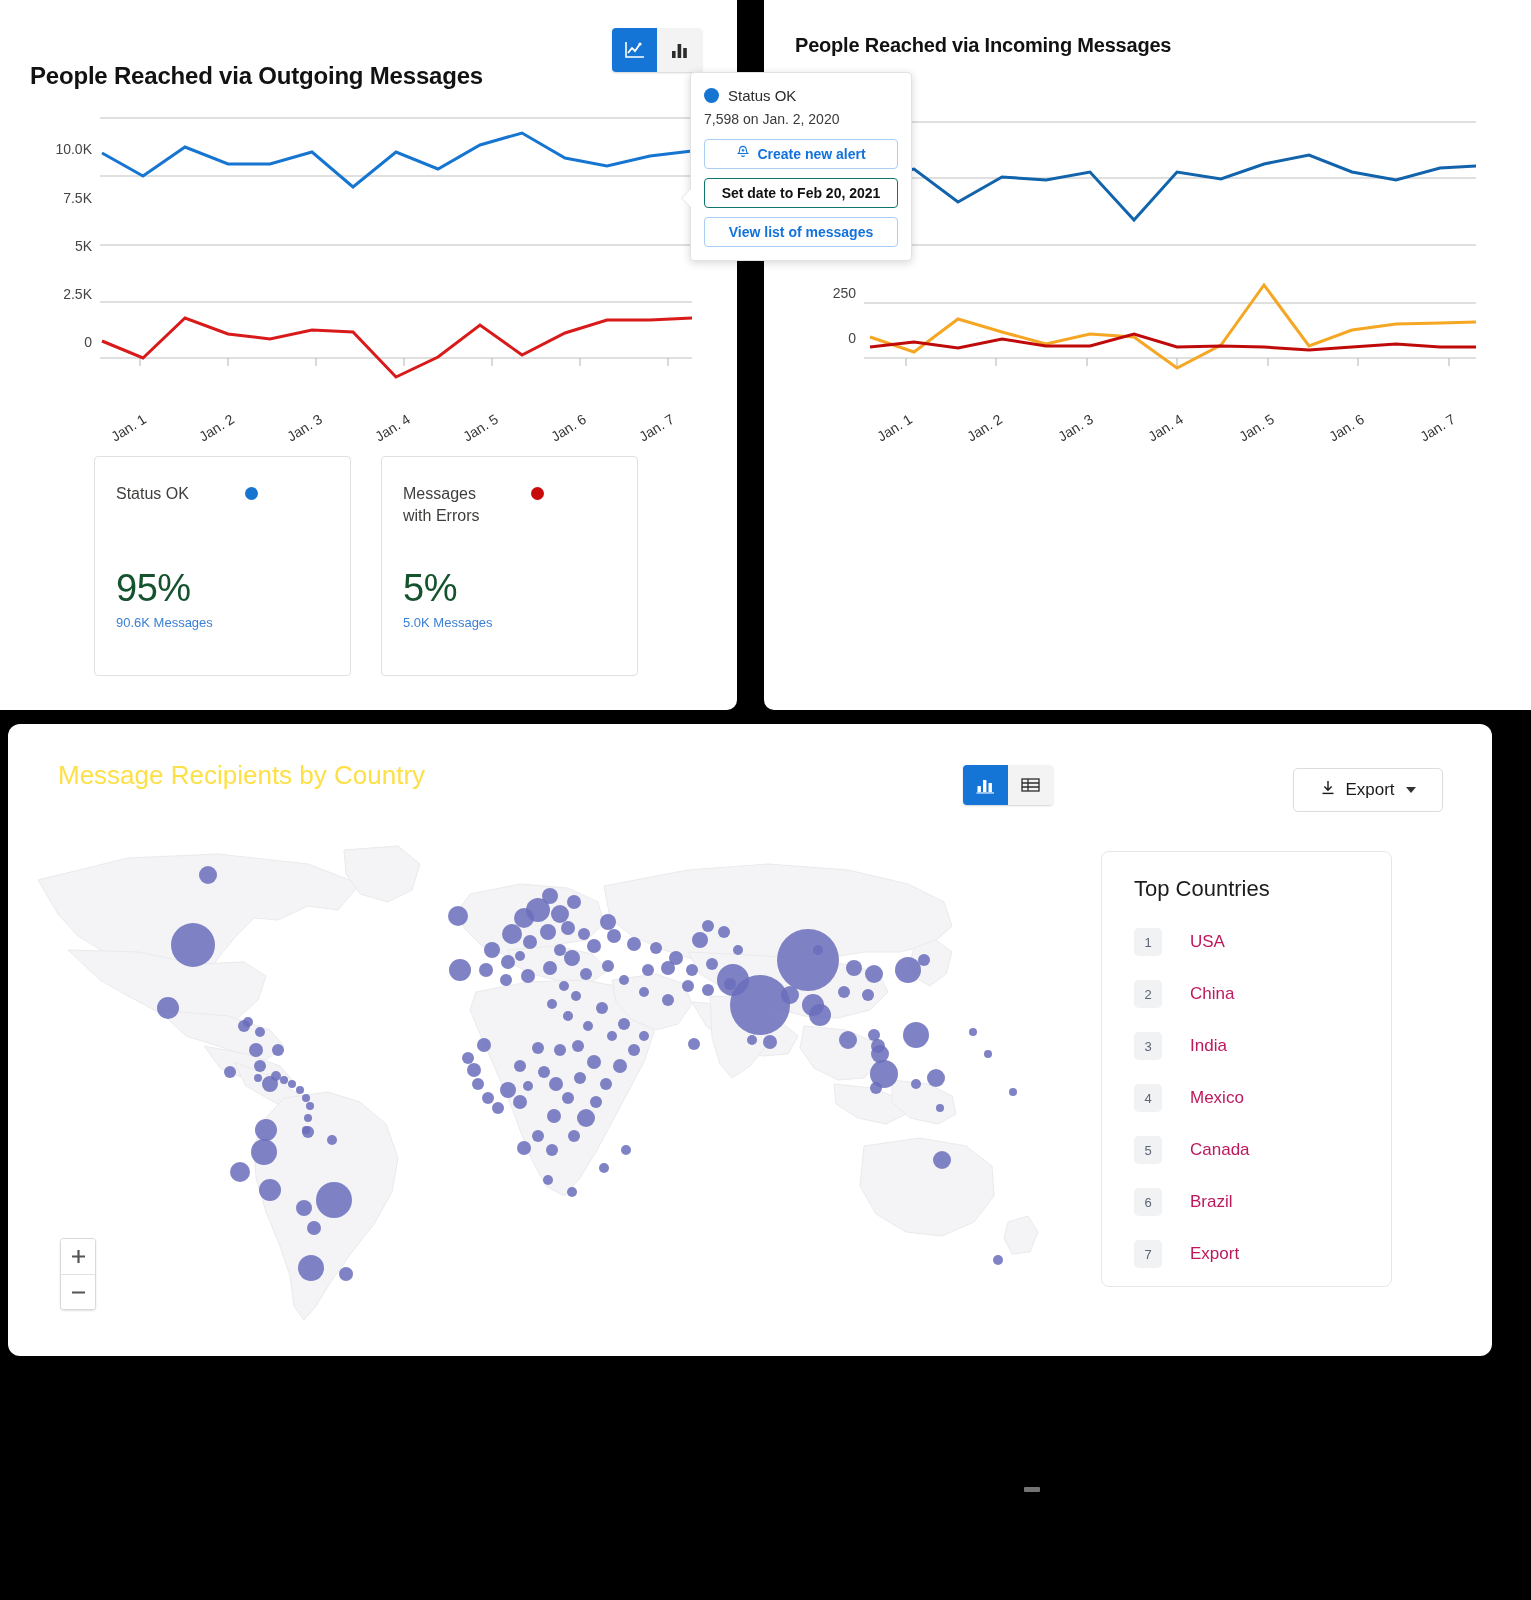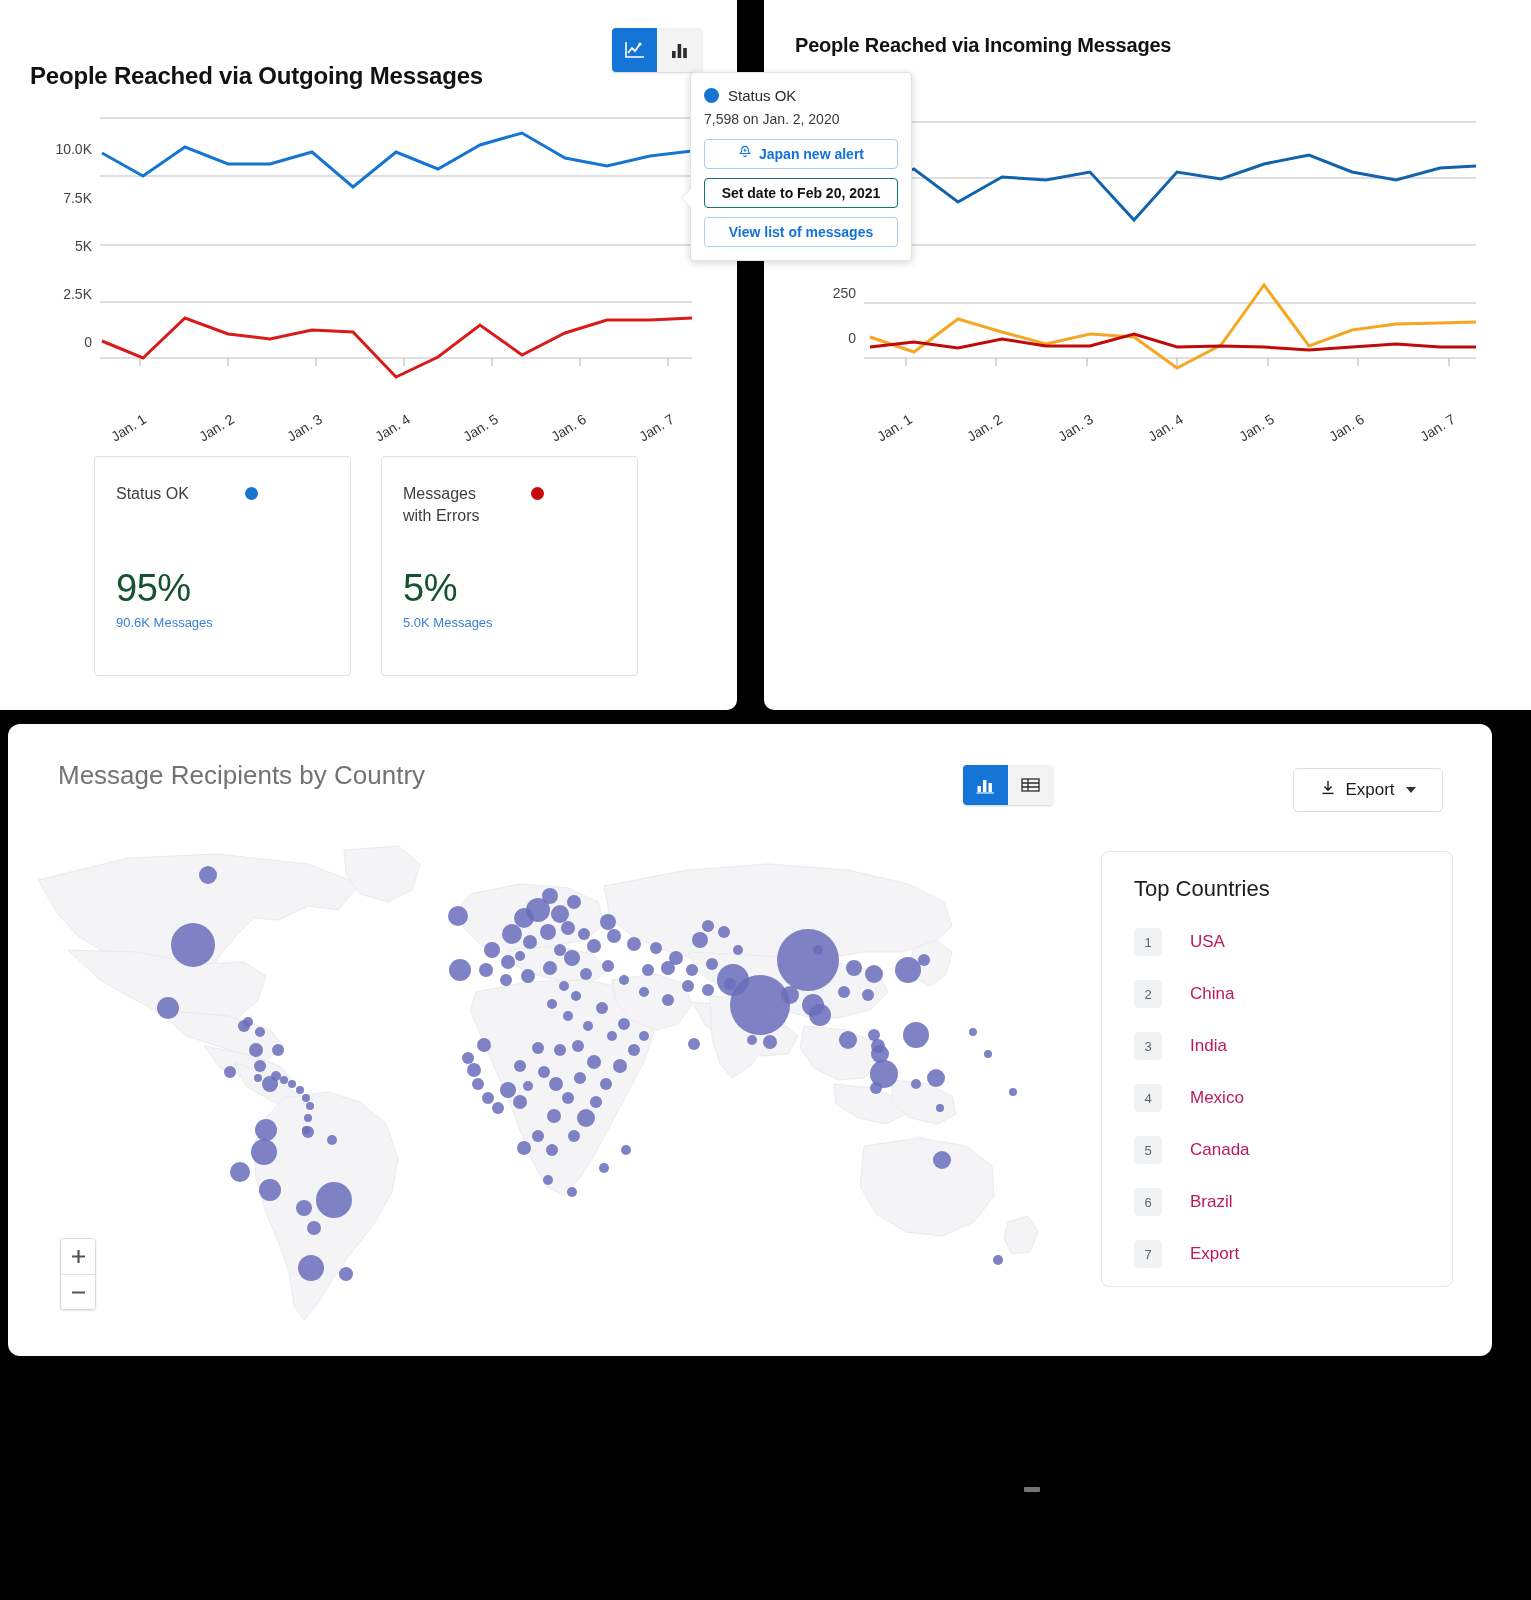--- a/index.html
+++ b/index.html
@@ -100,21 +100,21 @@
     font-size: 38px; color: #14532d; font-weight: 400; letter-spacing: -0.5px;
   }
   .stat-link {
     position: absolute; left: 21px; top: 158px;
     font-size: 13px; color: #3a7fd5; cursor: pointer;
   }
 
   
   #title-map {
     position: absolute; left: 58px; top: 760px;
-    font-size: 26px; color: #737373; font-weight: 400;
+    font-size: 26px; color: #fde047; font-weight: 400;
   }
   .export-btn {
     position: absolute; left: 1293px; top: 768px;
     width: 150px; height: 44px;
     border: 1px solid #dcdcdc; border-radius: 5px; background: #fff;
     display: flex; align-items: center; justify-content: center; gap: 9px;
     font-size: 17px; color: #1b1b1b; cursor: pointer;
   }
   .export-btn .caret {
     width: 0; height: 0; border-left: 5px solid transparent;
@@ -137,21 +137,21 @@
   }
   .zoom-ctrl button {
     width: 100%; height: 35px; border: none; background: #fff; cursor: pointer;
     display: flex; align-items: center; justify-content: center; padding: 0;
   }
   .zoom-ctrl button + button { border-top: 1px solid #e2e2e2; }
 
   
   #top-countries {
     position: absolute; left: 1101px; top: 851px;
-    width: 352px; height: 436px;
+    width: 291px; height: 436px;
     border: 1px solid #e6e6e6; border-radius: 8px; background: #fff;
     padding: 24px 0 0 0;
   }
   #top-countries h3 {
     margin: 0 0 14px 32px; font-size: 22px; font-weight: 400; color: #1d1d1d;
   }
   .country-row {
     display: flex; align-items: center; height: 52px; padding-left: 32px;
   }
   .rank-badge {
@@ -358,21 +358,21 @@
     </div>
     <div class="tt-sub">7,598 on Jan. 2, 2020</div>
     <div class="tt-btn blue">
       <span>
         <svg width="14" height="15" viewBox="0 0 14 15">
           <path d="M7 1.4c-2 0-3.3 1.4-3.3 3.3 0 2.6-.9 3.3-1.4 3.8h9.4c-.5-.5-1.4-1.2-1.4-3.8C10.3 2.8 9 1.4 7 1.4z" fill="none" stroke="#1272dc" stroke-width="1.1"></path>
           <path d="M5.7 10.2a1.3 1.3 0 0 0 2.6 0" fill="none" stroke="#1272dc" stroke-width="1.1"></path>
           <path d="M7 3.8v3M5.5 5.3h3" stroke="#1272dc" stroke-width="1.1"></path>
         </svg>
       </span>
-      <span>Japan new alert</span>
+      <span>Create new alert</span>
     </div>
     <div class="tt-btn dark">
       <span>Set date to Feb 20, 2021</span>
     </div>
     <div class="tt-btn blue">
       <span>View list of messages</span>
     </div>
   </div>
 
   <div class="panel" id="panel-map"></div>

